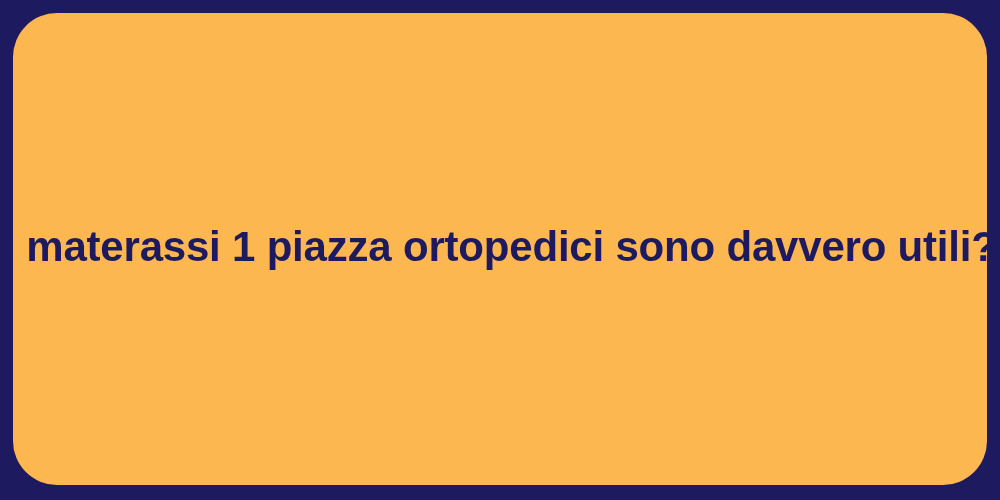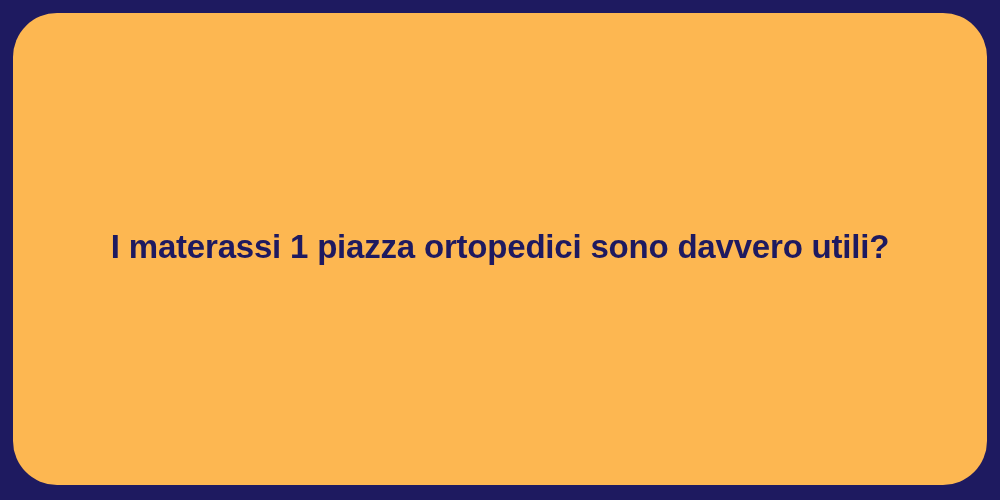--- a/index.html
+++ b/index.html
@@ -52,21 +52,21 @@
     padding: 0 40px;
     box-sizing: border-box;
   }
 
   .headline {
     margin: 0;
     
     transform: translateY(-2px);
     color: #1e1a60;
     font-family: "Liberation Sans", sans-serif;
-    font-size: 33px;
+    font-size: 42px;
     font-weight: 700;
     line-height: 1.25;
     letter-spacing: -0.2px;
     text-align: center;
     white-space: nowrap;
   }
 </style>
 </head>
 <body>
 

